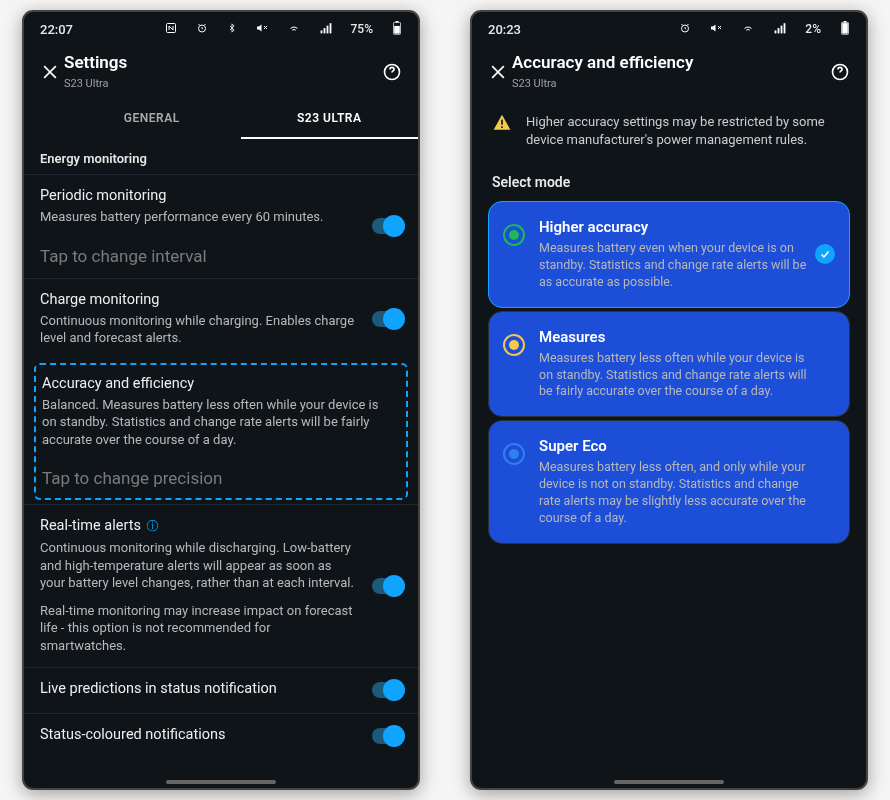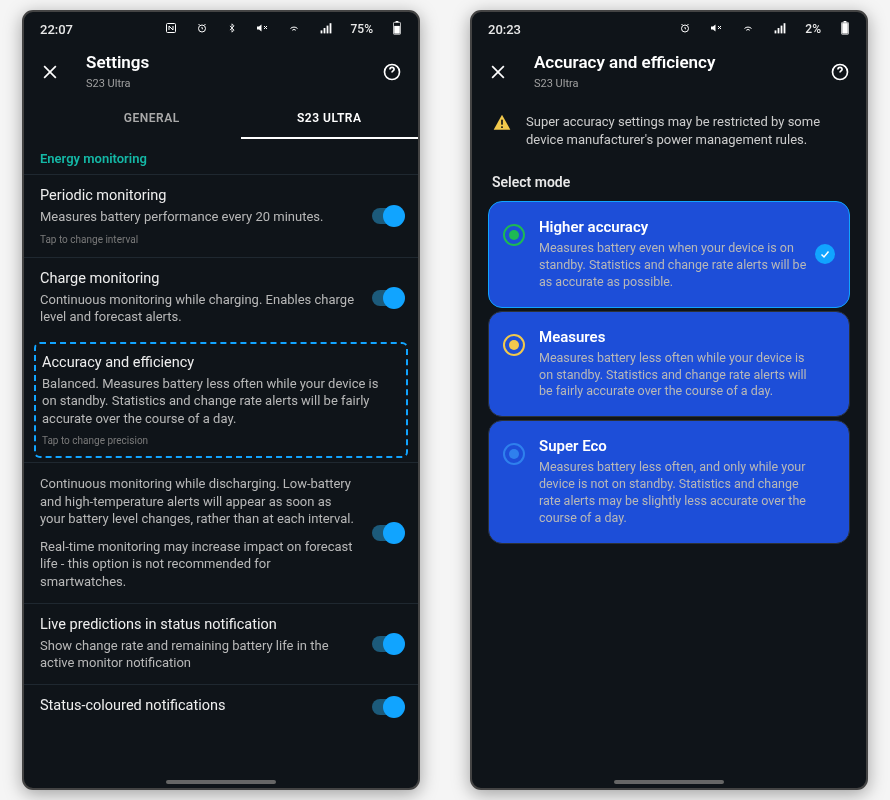--- a/index.html
+++ b/index.html
@@ -38,60 +38,60 @@
       padding: 4px 16px 0;
       font-size: 13px;
       font-weight: 500;
     }
     .status-right { display: flex; align-items: center; gap: 18px; font-size: 12px; }
     .status-right span { margin-left: 1px; }
     .app-header {
       display: flex;
       align-items: center;
       padding: 10px 16px 8px;
-      gap: 26px;
+      gap: 4px;
     }
     .close-icon svg, .help-icon svg { display:block; }
     .header-text { flex: 1; }
     .header-text h1 { font-size: 17px; font-weight: 600; color: #fff; }
     .header-text small { font-size: 11px; color: #a0a0a0; }
     .tabs { display: flex; padding-left: 39px; }
     .tab {
       flex: 1;
       text-align: center;
       padding: 12px 0;
       font-size: 12px;
       font-weight: 600;
       letter-spacing: 0.5px;
       color: #aaa;
       border-bottom: 2px solid transparent;
     }
     .tab.active { color: #fff; border-bottom-color: #fff; }
     .section-header {
-      color: #14b8a6;
+      color: #e5e5e5;
       font-size: 13px;
       font-weight: 600;
       padding: 12px 16px 8px;
     }
     .section-header2 {
       color: #e8e8e8;
       font-size: 14px;
       font-weight: 600;
       padding: 18px 20px 8px;
     }
     .content { flex:1; overflow-y:hidden; }
     .setting {
       padding: 12px 16px;
       border-top: 1px solid #1f2830;
       position: relative;
     }
     .setting-title { font-size: 14.5px; color: #eee; margin-bottom: 4px; }
     .setting-title .info { color:#11a4ff; font-size:12px; margin-left:2px; }
     .setting-desc { font-size: 13px; color: #b8b8b8; line-height: 1.35; padding-right: 46px; }
-    .setting-hint { font-size: 10px; color: #7a7a7a; margin-top: 8px; }
+    .setting-hint { font-size: 17px; color: #7a7a7a; margin-top: 20px; }
     .toggle {
       position: absolute;
       right: 16px;
       top: 50%;
       transform: translateY(-50%);
       width: 30px; height: 16px;
       background: #1c5a7a;
       border-radius: 10px;
     }
     .toggle::after {
@@ -209,46 +209,46 @@
   </div>
   <div class="tabs">
     <div class="tab">GENERAL</div>
     <div class="tab active">S23 ULTRA</div>
   </div>
   <div class="content">
     <div class="section-header">Energy monitoring</div>
 
     <div class="setting">
       <div class="setting-title">Periodic monitoring</div>
-      <div class="setting-desc">Measures battery performance every 20 minutes.</div>
+      <div class="setting-desc">Measures battery performance every 60 minutes.</div>
       <div class="setting-hint">Tap to change interval</div>
       <div class="toggle"></div>
     </div>
 
     <div class="setting">
       <div class="setting-title">Charge monitoring</div>
       <div class="setting-desc">Continuous monitoring while charging. Enables charge level and forecast alerts.</div>
       <div class="toggle"></div>
     </div>
 
     <div class="highlight-box">
       <div class="setting-title">Accuracy and efficiency</div>
       <div class="setting-desc">Balanced. Measures battery less often while your device is on standby. Statistics and change rate alerts will be fairly accurate over the course of a day.</div>
       <div class="setting-hint">Tap to change precision</div>
     </div>
 
     <div class="setting">
+      <div class="setting-title"><span>Real-time alerts</span> <span class="info">ⓘ</span></div>
       <div class="setting-desc">Continuous monitoring while discharging. Low-battery and high-temperature alerts will appear as soon as your battery level changes, rather than at each interval.</div>
       <div class="setting-desc" style="margin-top:10px">Real-time monitoring may increase impact on forecast life - this option is not recommended for smartwatches.</div>
       <div class="toggle"></div>
     </div>
 
     <div class="setting">
       <div class="setting-title">Live predictions in status notification</div>
-      <div class="setting-desc">Show change rate and remaining battery life in the active monitor notification</div>
       <div class="toggle"></div>
     </div>
 
     <div class="setting">
       <div class="setting-title">Status-coloured notifications</div>
       <div class="toggle"></div>
     </div>
   </div>
 </div>
 
@@ -300,21 +300,21 @@
         </svg>
       </span>
   </div>
   <div class="content">
     <div class="warning-row">
       <span><svg width="20" height="20" viewBox="0 0 24 24" fill="#f2c94c">
             <path d="M12 2 L22 20 L2 20 Z"></path>
             <rect x="11" y="8" width="2" height="6" fill="#0f1419"></rect>
             <rect x="11" y="16" width="2" height="2" fill="#0f1419"></rect>
           </svg></span>
-      <div>Super accuracy settings may be restricted by some device manufacturer's power management rules.</div>
+      <div>Higher accuracy settings may be restricted by some device manufacturer's power management rules.</div>
     </div>
     <div class="section-header2">Select mode</div>
 
     <div class="option-card selected">
       <div class="radio-ring" style="border-color:#1db954">
           <div class="dot" style="background:#1db954"></div>
         </div>
       <div>
         <h3>Higher accuracy</h3>
         <p>Measures battery even when your device is on standby. Statistics and change rate alerts will be as accurate as possible.</p>

